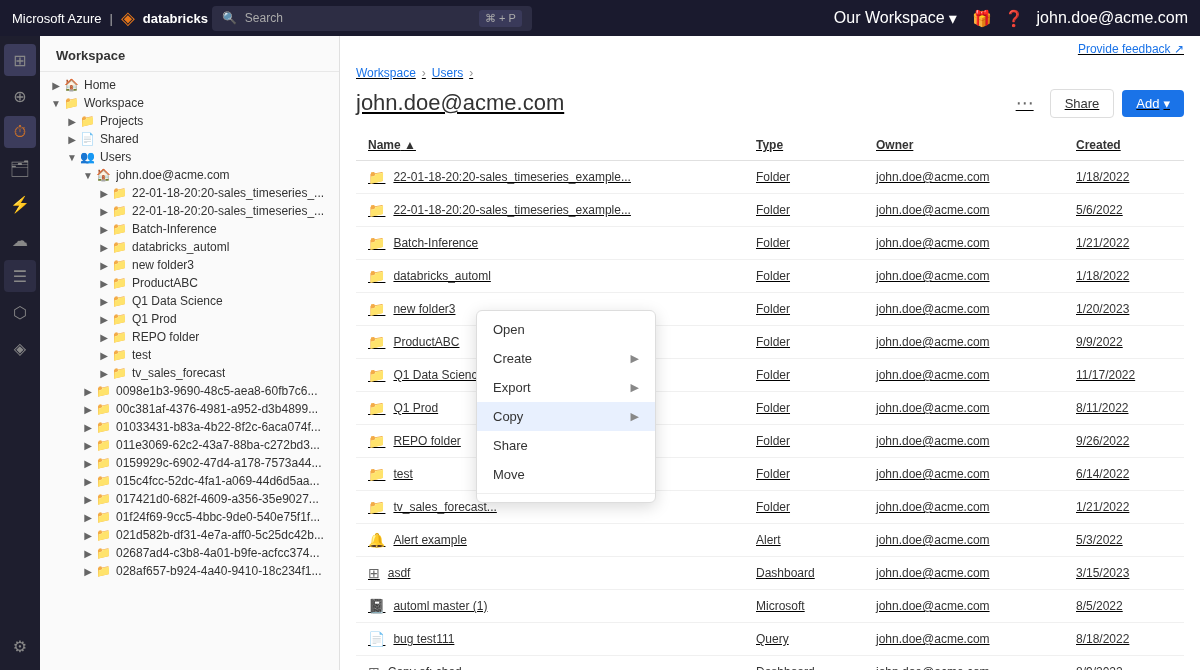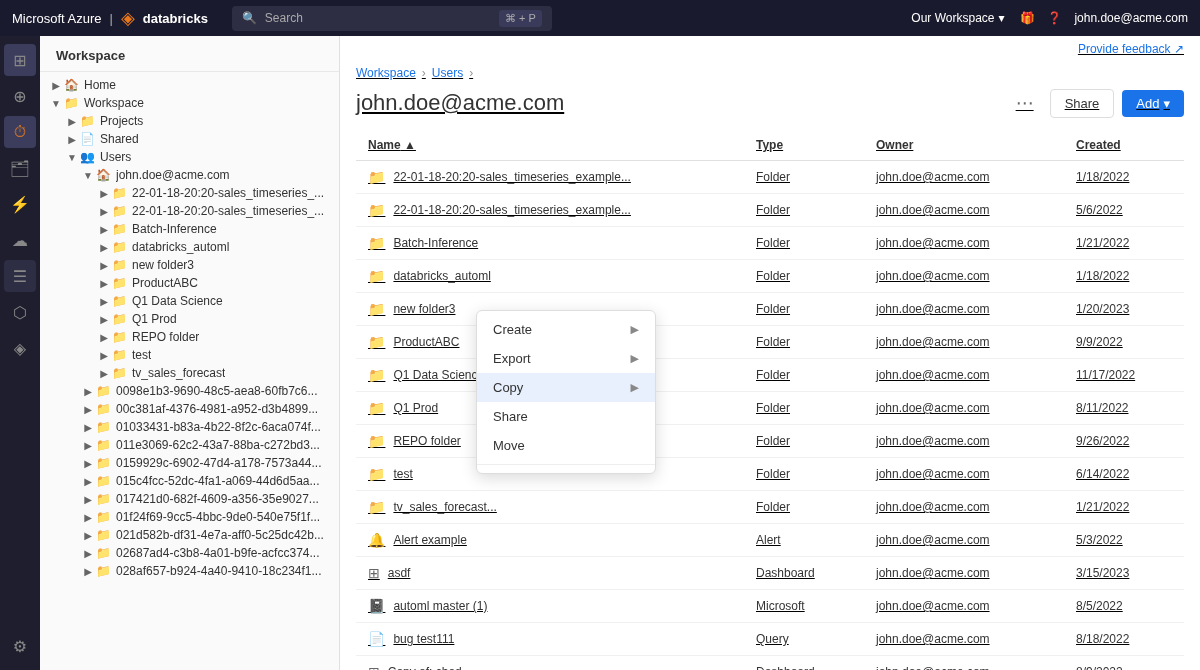--- a/index.html
+++ b/index.html
@@ -1,28 +1,28 @@
 <!DOCTYPE html>
 <html><head>
   <meta charset="utf-8">
   <style>
     * { box-sizing: border-box; margin: 0; padding: 0; }
     body { font-family: -apple-system, BlinkMacSystemFont, 'Segoe UI', sans-serif; font-size: 13px; background: #fff; overflow: hidden; }
 
     
     .topbar {
       display: flex; align-items: center; height: 36px;
-      background: #1a1a2e; color: #fff; padding: 0 12px; gap: 24px;
+      background: #1a1a2e; color: #fff; padding: 0 12px; gap: 4px;
     }
     .topbar-logo { display: flex; align-items: center; gap: 8px; font-size: 13px; font-weight: 500; }
     .topbar-search {
       display: flex; align-items: center; background: #2d2d44; border-radius: 4px;
       padding: 4px 10px; gap: 8px; flex: 1; max-width: 320px; color: #aaa; font-size: 12px;
     }
-    .topbar-right { margin-left: auto; display: flex; align-items: center; gap: 16px; font-size: 12px; }
+    .topbar-right { margin-left: auto; display: flex; align-items: center; gap: 16px; font-size: 16px; }
     .topbar-workspace { display: flex; align-items: center; gap: 4px; cursor: pointer; }
     .topbar-icons { display: flex; gap: 12px; align-items: center; }
 
     
     .app-layout { display: flex; height: calc(670px - 36px); }
 
     
     .icon-nav {
       width: 40px; background: #1e1e2e; display: flex; flex-direction: column;
       align-items: center; padding-top: 8px; gap: 4px; flex-shrink: 0;
@@ -527,20 +527,23 @@
     <td>Dashboard</td>
     <td>john.doe@acme.com</td>
     <td>8/9/2022</td>
   </tr>
           </tbody>
       </table>
     </div>
 
     <div class="context-menu" style="position:fixed; top:310px; left:476px;">
       <div class="context-menu-item">
+        <span>Open</span>
+      </div>
+      <div class="context-menu-item">
         <span>Create</span>
         <span class="arrow">▶</span>
       </div>
       <div class="context-menu-item">
         <span>Export</span>
         <span class="arrow">▶</span>
       </div>
       <div class="context-menu-item" style="background:#e8f0fe;">
         <span>Copy</span>
         <span class="arrow">▶</span>

